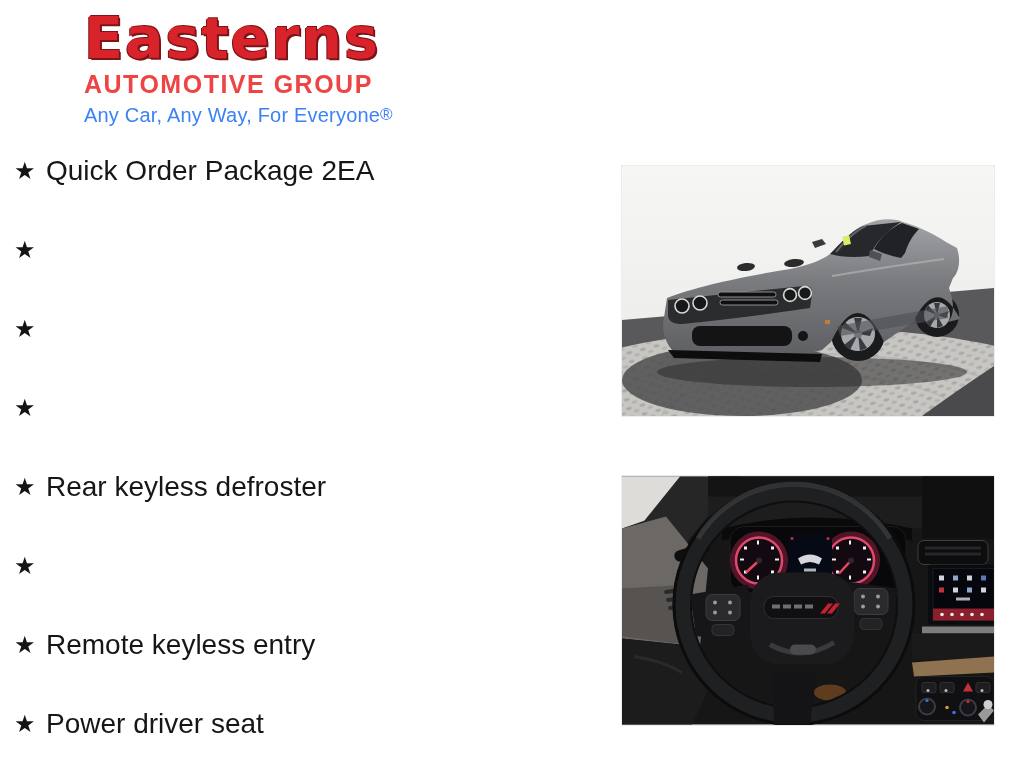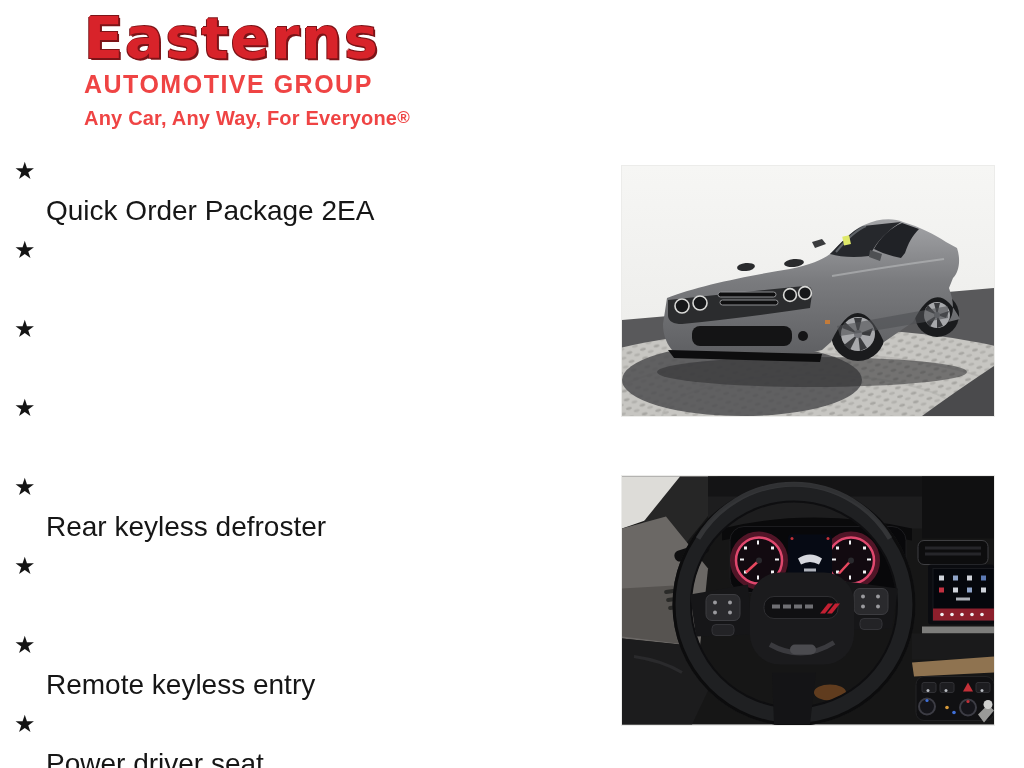--- a/index.html
+++ b/index.html
@@ -17,33 +17,33 @@
     font-family:"DejaVu Sans", sans-serif;
     font-weight:bold;font-size:57px;line-height:60px;
     letter-spacing:2px;color:#d8232a;
     text-shadow:1px 1px 0 #7c1418,-1px 1px 0 #7c1418,1px -1px 0 #7c1418,2px 2px 0 #7c1418;
   }
   .logo-division{
     font-weight:bold;font-size:25px;line-height:27px;
     letter-spacing:1.5px;color:#ef4444;margin-top:3px;
   }
   .logo-tagline{
-    font-weight:bold;font-size:20px;line-height:28px;
-    letter-spacing:.2px;color:#ef4444;margin-top:6px;
+    font-weight:normal;font-size:20px;line-height:22px;
+    letter-spacing:.2px;color:#3b82f6;margin-top:6px;
   }
   .logo-tagline .reg{font-size:17px;vertical-align:2px;}
 
   
   .features{position:absolute;left:14px;top:154px;margin:0;padding:0;list-style:none;}
   .feature{display:flex;align-items:flex-start;height:79px;}
   .feature .star{
     width:32px;flex:0 0 32px;font-size:24px;line-height:34px;
     color:#141414;font-family:"DejaVu Sans", sans-serif;
   }
-  .feature .label{font-size:28px;line-height:34px;color:#161616;margin-top:40px;}
+  .feature .label{font-size:28px;line-height:34px;color:#161616;}
 
   
   .photo{position:absolute;left:621px;width:372px;border:1px solid #ececea;box-sizing:content-box;}
   .photo svg{display:block;width:372px;}
   #exterior-photo{top:165px;height:250px;}
   #interior-photo{top:475px;height:249px;}
 </style>
 </head>
 <body>
 

